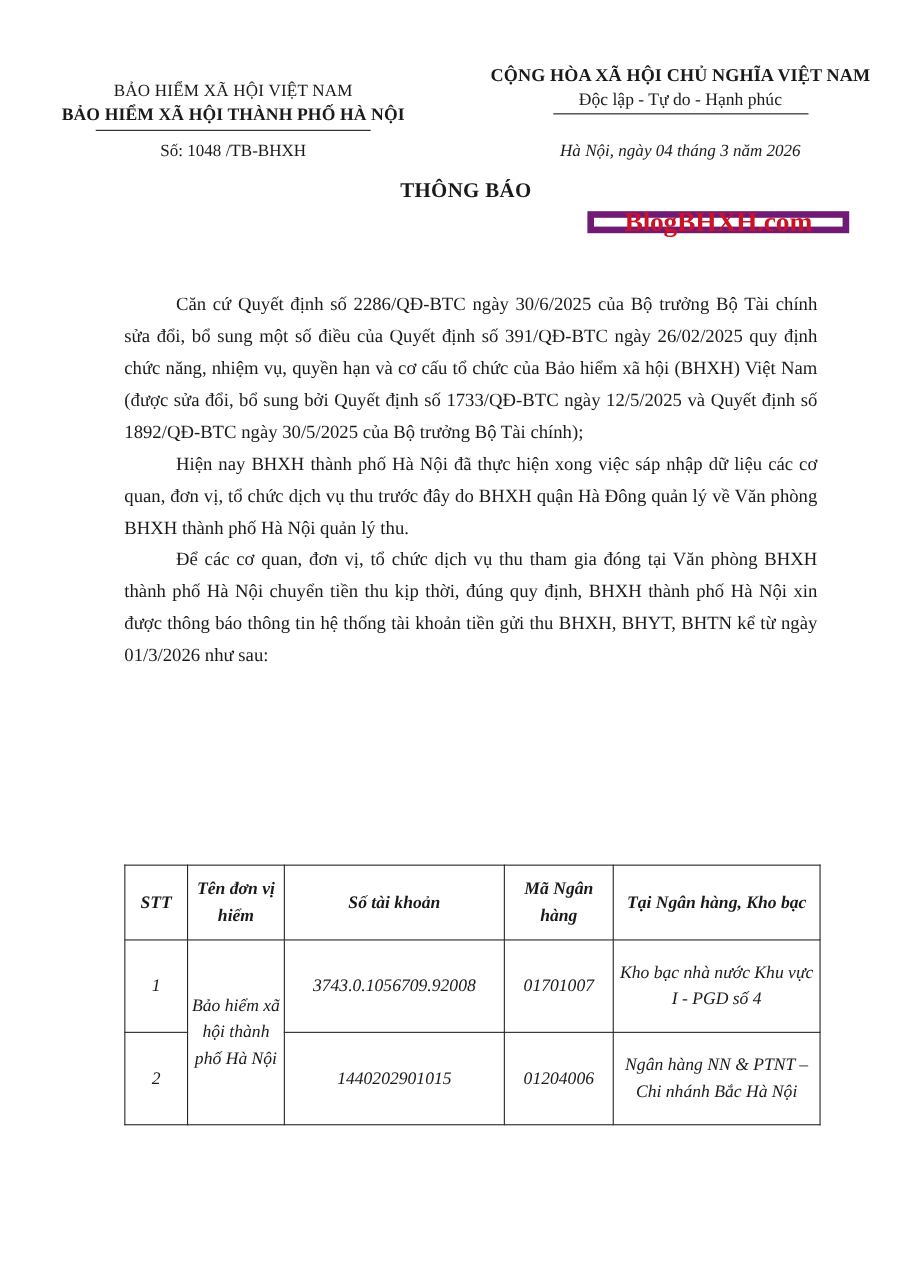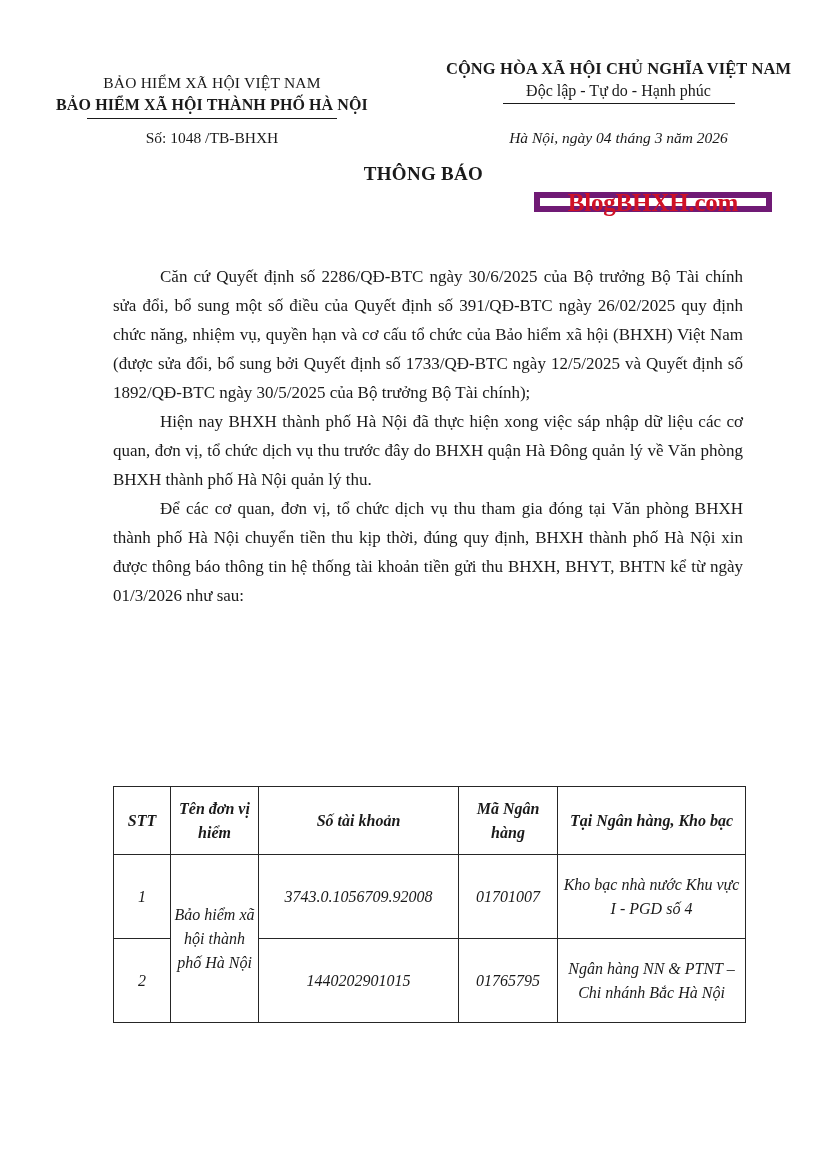--- a/index.html
+++ b/index.html
@@ -255,20 +255,20 @@
         <tr class="row-tall">
           <td>1</td>
           <td class="cell-unit" rowspan="2">Bảo hiểm xã hội thành phố Hà Nội</td>
           <td>3743.0.1056709.92008</td>
           <td>01701007</td>
           <td>Kho bạc nhà nước Khu vực I - PGD số 4</td>
         </tr>
         <tr class="row-tall">
           <td>2</td>
           <td>1440202901015</td>
-          <td>01765795</td>
+          <td>01204006</td>
           <td>Ngân hàng NN &amp; PTNT – Chi nhánh Bắc Hà Nội</td>
         </tr>
       </tbody>
     </table>
   </div>
 
 </div>
 
 </body></html>

